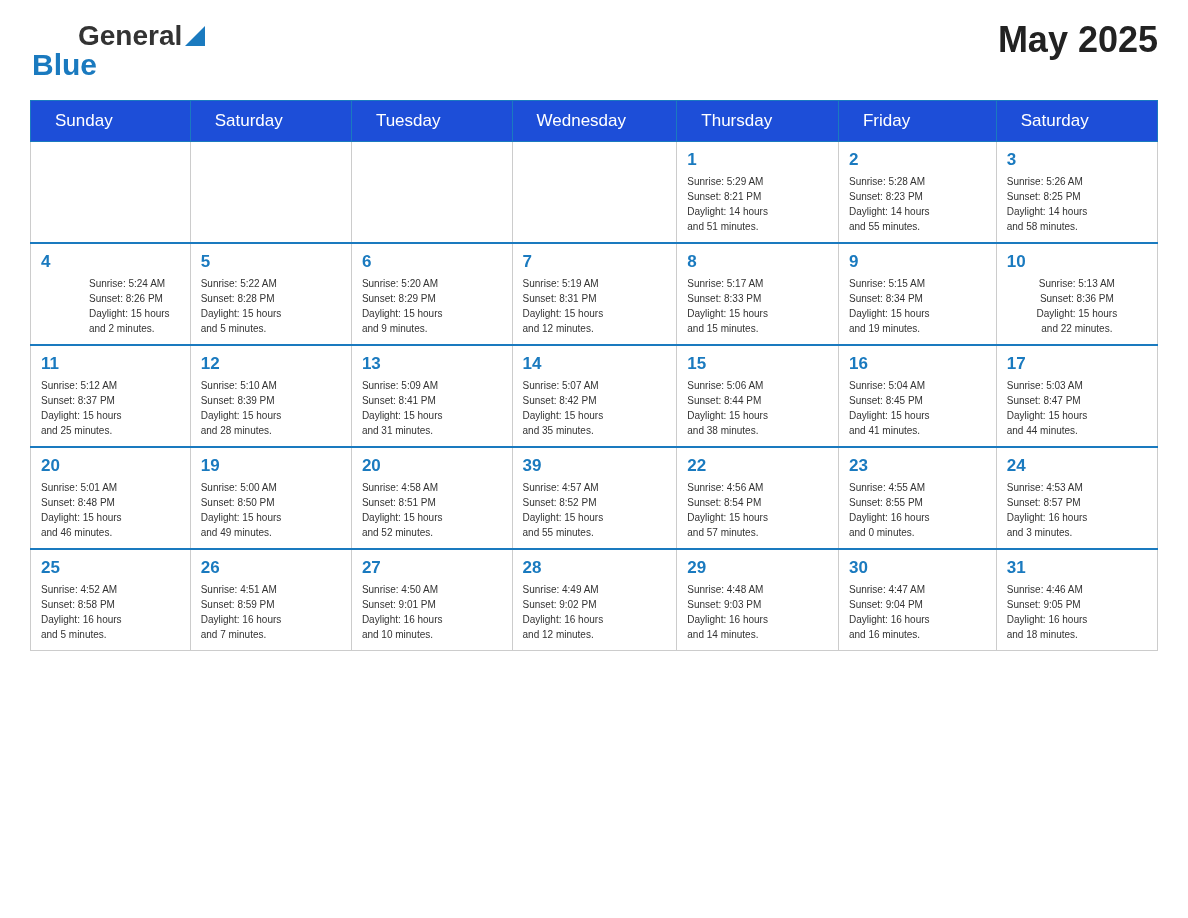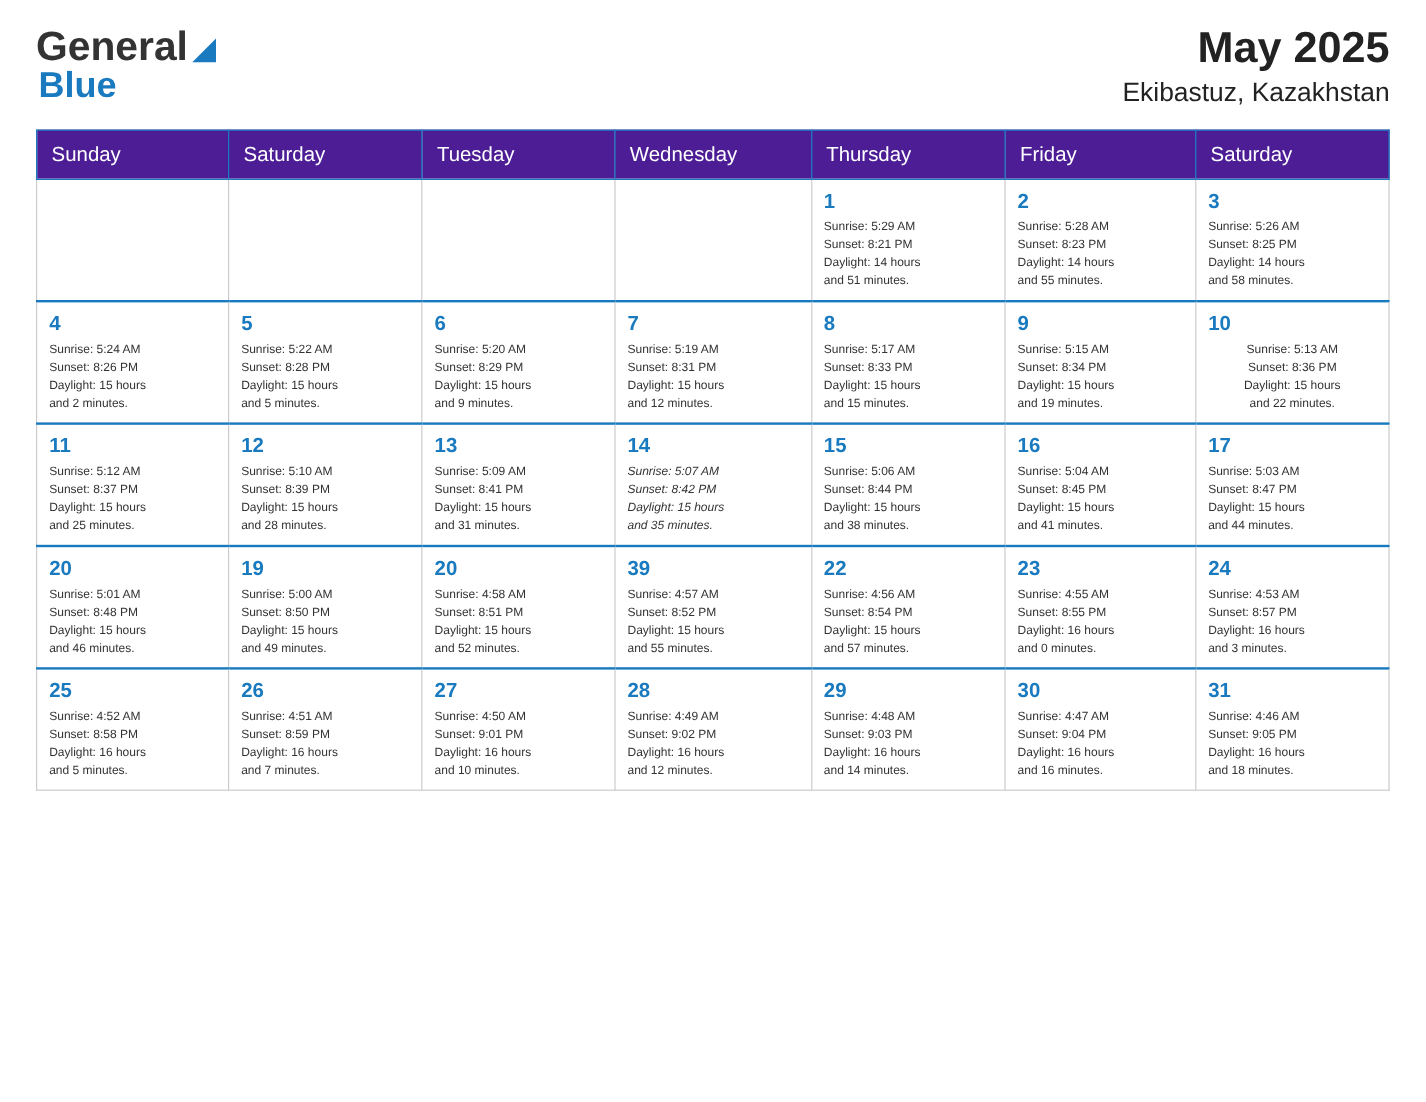--- a/index.html
+++ b/index.html
@@ -35,25 +35,25 @@
       font-size: 22px;
       color: #222;
       margin-top: 4px;
     }
     .calendar {
       width: 100%;
       border-collapse: collapse;
       border: 1px solid #ccc;
     }
     .calendar th {
-      background: #4c1d95;
+      background: #1d4ed8;
       color: #fff;
       font-size: 17px;
       font-weight: normal;
-      padding: 10px 12px;
+      padding: 10px 24px;
       text-align: left;
       border: 1px solid #1a7abf;
     }
     .calendar td {
       vertical-align: top;
       border: 1px solid #ccc;
       padding: 8px 10px;
       width: 170px;
       min-height: 120px;
       background: #fff;
@@ -82,34 +82,33 @@
       align-items: flex-end;
       gap: 0px;
     }
   </style>
 </head>
 <body>
 
 <div class="header">
   <div class="logo">
     <div class="logo-wrapper">
-      <span style="font-size:34px;font-weight:bold;color:#333;">General</span>
+      <span style="font-size:28px;font-weight:bold;color:#333;margin-left:48px;">General</span>
       <span style="display:inline-block;margin-left:3px;margin-bottom:2px;">
         <svg width="20" height="22" viewBox="0 0 20 22">
           <polygon points="0,22 20,22 20,2" fill="#1a7abf"></polygon>
         </svg>
       </span>
     </div>
     <div style="margin-top:-4px;">
       <span style="font-size:30px;font-weight:bold;color:#1a7abf;margin-left:2px;">Blue</span>
     </div>
   </div>
   <div class="title-section">
     <div class="month-title">May 2025</div>
-    <div class="location">Ekibastuz, Kazakhstan</div>
   </div>
 </div>
 
 <table class="calendar">
   <thead>
     <tr>
       <th>Sunday</th>
       <th>Saturday</th>
       <th>Tuesday</th>
       <th>Wednesday</th>
@@ -142,21 +141,21 @@
           <span class="day-num">3</span>
           <div class="day-info" style="white-space: pre-line;">Sunrise: 5:26 AM
 Sunset: 8:25 PM
 Daylight: 14 hours
 and 58 minutes.</div>
         </td>
       </tr>
       <tr class="row-separator">
         <td>
           <span class="day-num">4</span>
-          <div class="day-info" style="white-space: pre-line;">Sunrise: 5:24 AM
+          <div class="day-info" style="white-space: pre-line; margin-left: 48px;">Sunrise: 5:24 AM
 Sunset: 8:26 PM
 Daylight: 15 hours
 and 2 minutes.</div>
         </td>
         <td>
           <span class="day-num">5</span>
           <div class="day-info" style="white-space: pre-line;">Sunrise: 5:22 AM
 Sunset: 8:28 PM
 Daylight: 15 hours
 and 5 minutes.</div>
@@ -214,21 +213,21 @@
         </td>
         <td>
           <span class="day-num">13</span>
           <div class="day-info" style="white-space: pre-line;">Sunrise: 5:09 AM
 Sunset: 8:41 PM
 Daylight: 15 hours
 and 31 minutes.</div>
         </td>
         <td>
           <span class="day-num">14</span>
-          <div class="day-info" style="white-space: pre-line; font-style: italic;">Sunrise: 5:07 AM
+          <div class="day-info" style="white-space: pre-line;">Sunrise: 5:07 AM
 Sunset: 8:42 PM
 Daylight: 15 hours
 and 35 minutes.</div>
         </td>
         <td>
           <span class="day-num">15</span>
           <div class="day-info" style="white-space: pre-line;">Sunrise: 5:06 AM
 Sunset: 8:44 PM
 Daylight: 15 hours
 and 38 minutes.</div>

